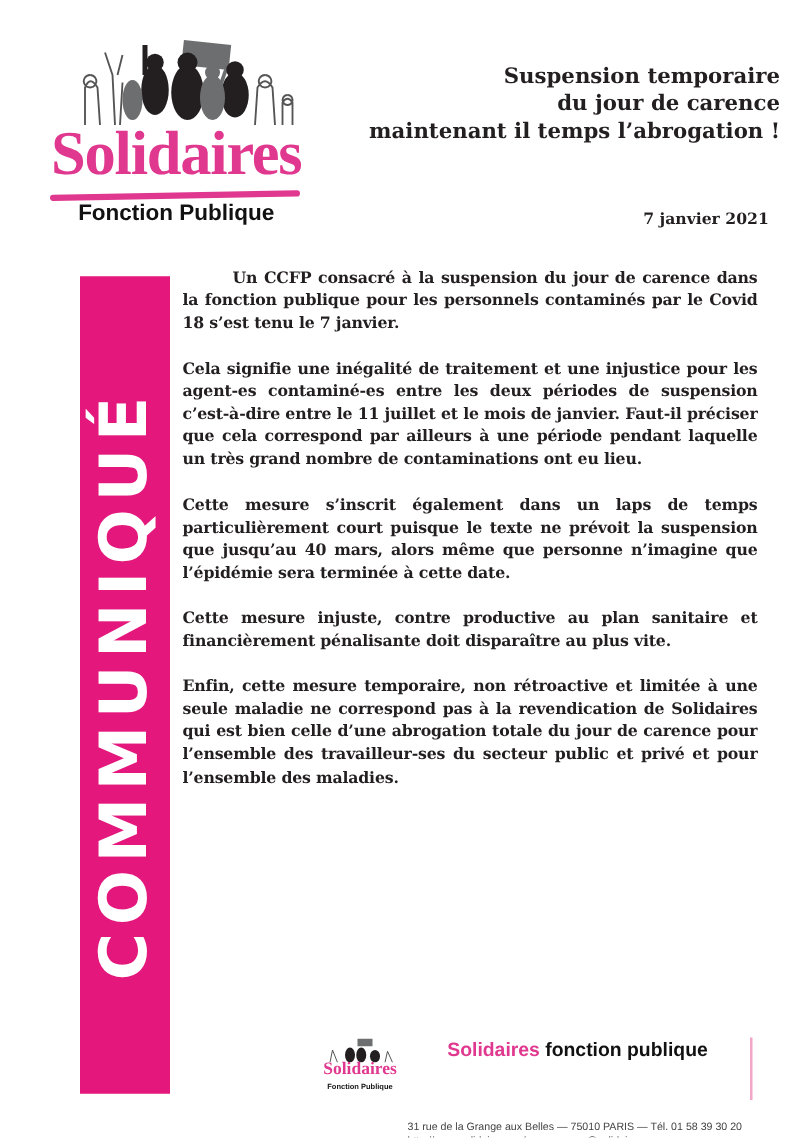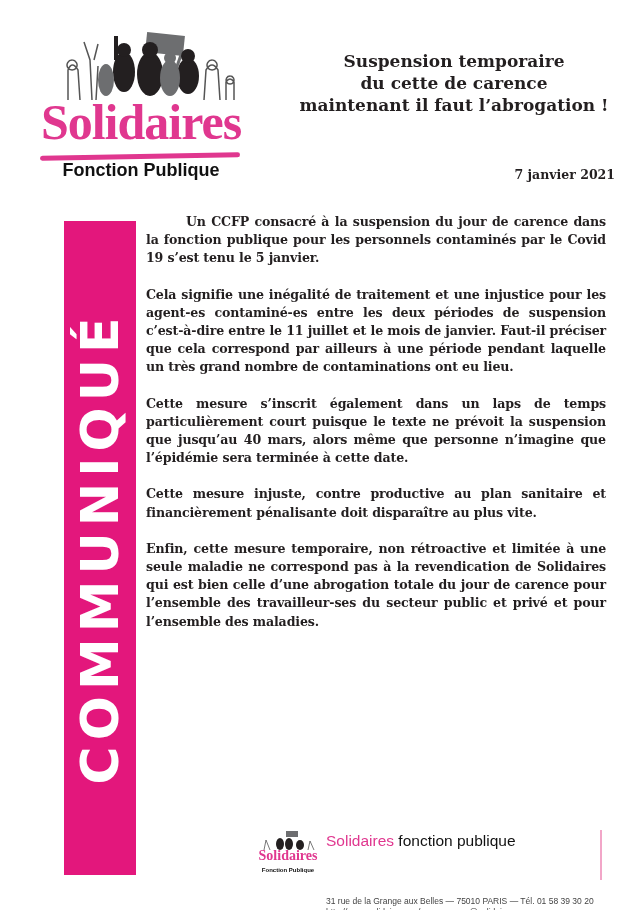--- a/index.html
+++ b/index.html
@@ -3,36 +3,36 @@
 <meta charset="utf-8">
 <style>
   html, body { margin:0; padding:0; }
   body { width:634px; height:910px; background:#ffffff; position:relative; overflow:hidden; font-family:"DejaVu Serif", serif; color:#231f20; }
   .logo { position:absolute; left:36px; top:30px; width:210px; height:160px; }
   .logo-people { position:absolute; left:18px; top:0; width:190px; height:70px; }
   .logo-word { position:absolute; left:0; top:66px; width:210px; text-align:center; font-family:"Liberation Serif", serif; font-weight:bold; font-size:50px; color:#e0378f; letter-spacing:-1px; line-height:52px; }
   .logo-stroke { position:absolute; left:4px; top:124px; width:200px; height:5px; background:#e0378f; transform:skewY(-1deg); border-radius:3px; }
   .logo-sub { position:absolute; left:0; top:130px; width:210px; text-align:center; font-family:"Liberation Sans", sans-serif; font-weight:bold; font-size:18px; color:#111; }
 
-  .title { position:absolute; right:10px; top:50px; width:340px; text-align:center; font-family:"DejaVu Serif", serif; font-weight:bold; font-size:17px; line-height:22px; color:#231f20; }
+  .title { position:absolute; right:10px; top:50px; width:340px; text-align:right; font-family:"DejaVu Serif", serif; font-weight:bold; font-size:17px; line-height:22px; color:#231f20; }
   .date { position:absolute; right:19px; top:167px; text-align:center; font-weight:bold; font-size:12.5px; }
 
   .bar { position:absolute; left:64px; top:221px; width:72px; height:654px; background:#e3177c; }
   .bar-text { position:absolute; left:64px; top:221px; width:72px; height:654px; }
   .vert { position:absolute; left:50%; top:50%; transform:translate(-50%,-50%) rotate(-90deg); font-family:"DejaVu Sans", sans-serif; font-weight:bold; font-size:52px; color:#ffffff; letter-spacing:6px; white-space:nowrap; }
 
   .body { position:absolute; left:146px; top:213px; width:460px; font-family:"DejaVu Serif", serif; font-weight:bold; font-size:12.6px; line-height:18.2px; color:#231f20; }
   .body p { margin:0 0 18px 0; text-align:justify; letter-spacing:-0.15px; }
   .body p.indent { text-indent:40px; }
 
   .footer { position:absolute; left:258px; top:830px; width:350px; height:52px; }
   .f-logo { position:absolute; left:0; top:0; width:60px; height:50px; }
   .f-logo-word { position:absolute; left:0; top:18px; width:60px; text-align:center; font-family:"Liberation Serif", serif; font-weight:bold; font-size:14px; color:#e0378f; }
   .f-logo-sub { position:absolute; left:0; top:37px; width:60px; text-align:center; font-family:"Liberation Sans", sans-serif; font-weight:bold; font-size:6px; color:#111; }
-  .f-title { position:absolute; left:68px; top:2px; width:272px; font-family:"Liberation Sans", sans-serif; font-weight:normal; font-size:15.5px; color:#111; }
+  .f-title { position:absolute; left:68px; top:2px; width:272px; text-align:center; font-family:"Liberation Sans", sans-serif; font-weight:bold; font-size:15.5px; color:#111; }
   .f-title .pink { color:#e0378f; }
   .f-addr { position:absolute; left:68px; top:22px; width:272px; text-align:left; font-family:"Liberation Sans", sans-serif; font-size:8.5px; color:#444; line-height:11px;margin-top:44px; }
   .f-rule { position:absolute; left:342px; top:0; width:2px; height:50px; background:#f2a6c8; }
 </style>
 </head>
 <body>
 
 <div class="logo">
   <svg class="logo-people" viewBox="0 0 190 70">
     <rect x="92" y="4" width="38" height="20" fill="#6d6e70" transform="rotate(6 111 14)"></rect>
@@ -58,32 +58,32 @@
       <ellipse cx="52" cy="50" rx="8" ry="16"></ellipse>
     </g>
   </svg>
   <div class="logo-word">Solidaires</div>
   <div class="logo-stroke"></div>
   <div class="logo-sub">Fonction Publique</div>
 </div>
 
 <div class="title">
   <div>Suspension temporaire</div>
-  <div>du cette de carence</div>
-  <div>maintenant il faut l’abrogation !</div>
+  <div>du jour de carence</div>
+  <div>maintenant il temps l’abrogation !</div>
 </div>
 <div class="date">7 janvier 2021</div>
 
 <div class="bar"></div>
 <div class="bar-text">
   <div class="vert">COMMUNIQUÉ</div>
 </div>
 
 <div class="body">
-  <p class="indent">Un CCFP consacré à la suspension du jour de carence dans la fonction publique pour les personnels contaminés par le Covid 19 s’est tenu le 5 janvier.</p>
+  <p class="indent">Un CCFP consacré à la suspension du jour de carence dans la fonction publique pour les personnels contaminés par le Covid 18 s’est tenu le 7 janvier.</p>
   <p>Cela signifie une inégalité de traitement et une injustice pour les agent-es contaminé-es entre les deux périodes de suspension c’est-à-dire entre le 11 juillet et le mois de janvier. Faut-il préciser que cela correspond par ailleurs à une période pendant laquelle un très grand nombre de contaminations ont eu lieu.</p>
   <p>Cette mesure s’inscrit également dans un laps de temps particulièrement court puisque le texte ne prévoit la suspension que jusqu’au 40 mars, alors même que personne n’imagine que l’épidémie sera terminée à cette date.</p>
   <p>Cette mesure injuste, contre productive au plan sanitaire et financièrement pénalisante doit disparaître au plus vite.</p>
   <p>Enfin, cette mesure temporaire, non rétroactive et limitée à une seule maladie ne correspond pas à la revendication de Solidaires qui est bien celle d’une abrogation totale du jour de carence pour l’ensemble des travailleur-ses du secteur public et privé et pour l’ensemble des maladies.</p>
 </div>
 
 <div class="footer">
   <div class="f-logo">
     <svg width="60" height="20" viewBox="0 0 60 20" style="position:absolute;left:0;top:0;">
       <rect x="28" y="1" width="12" height="6" fill="#6d6e70"></rect>

